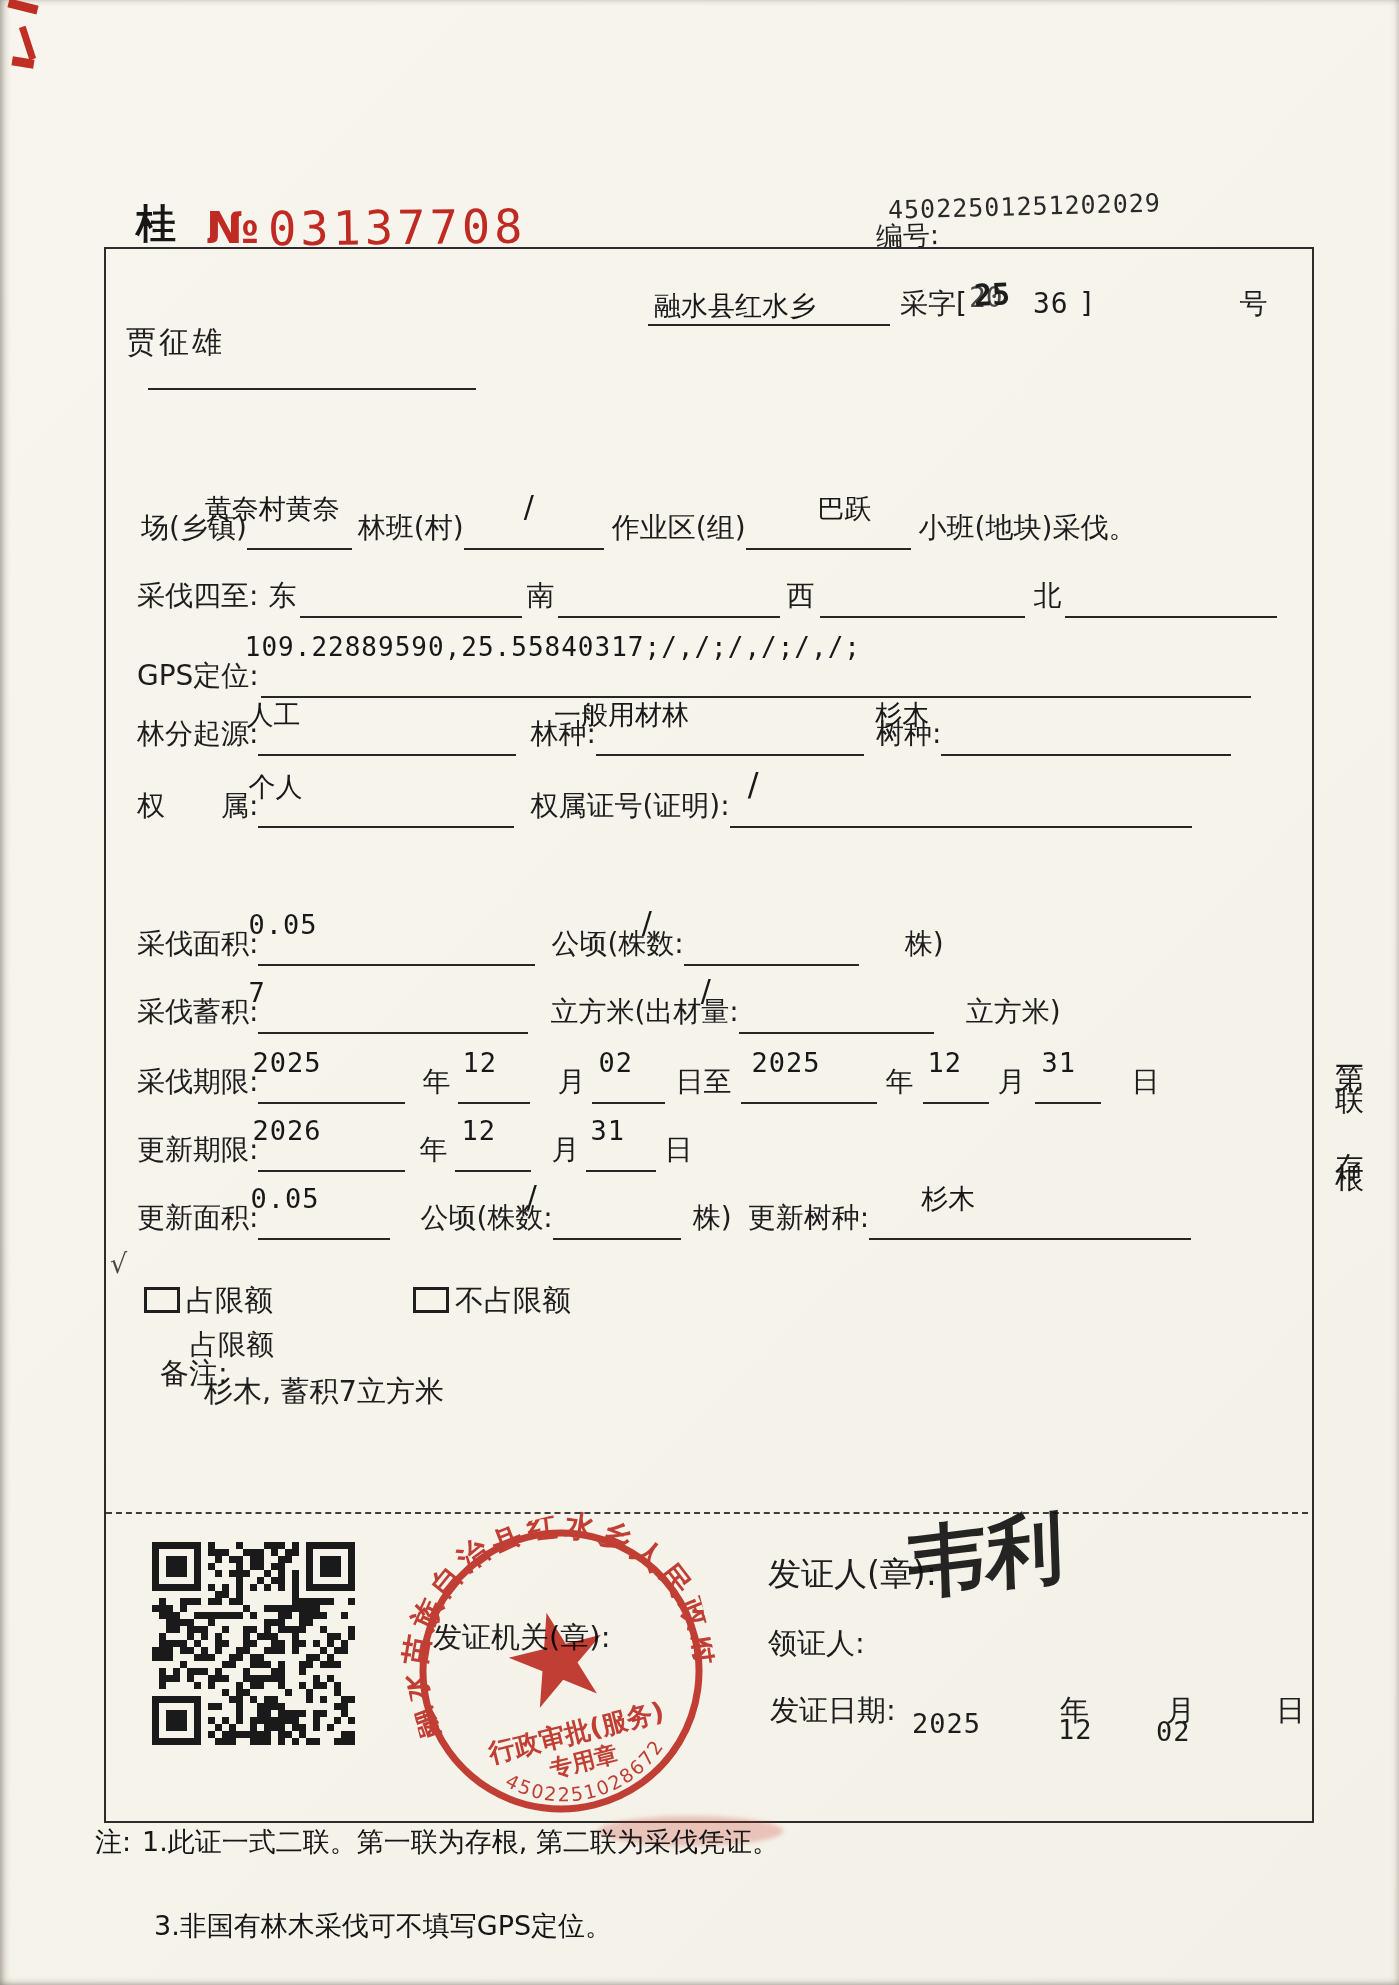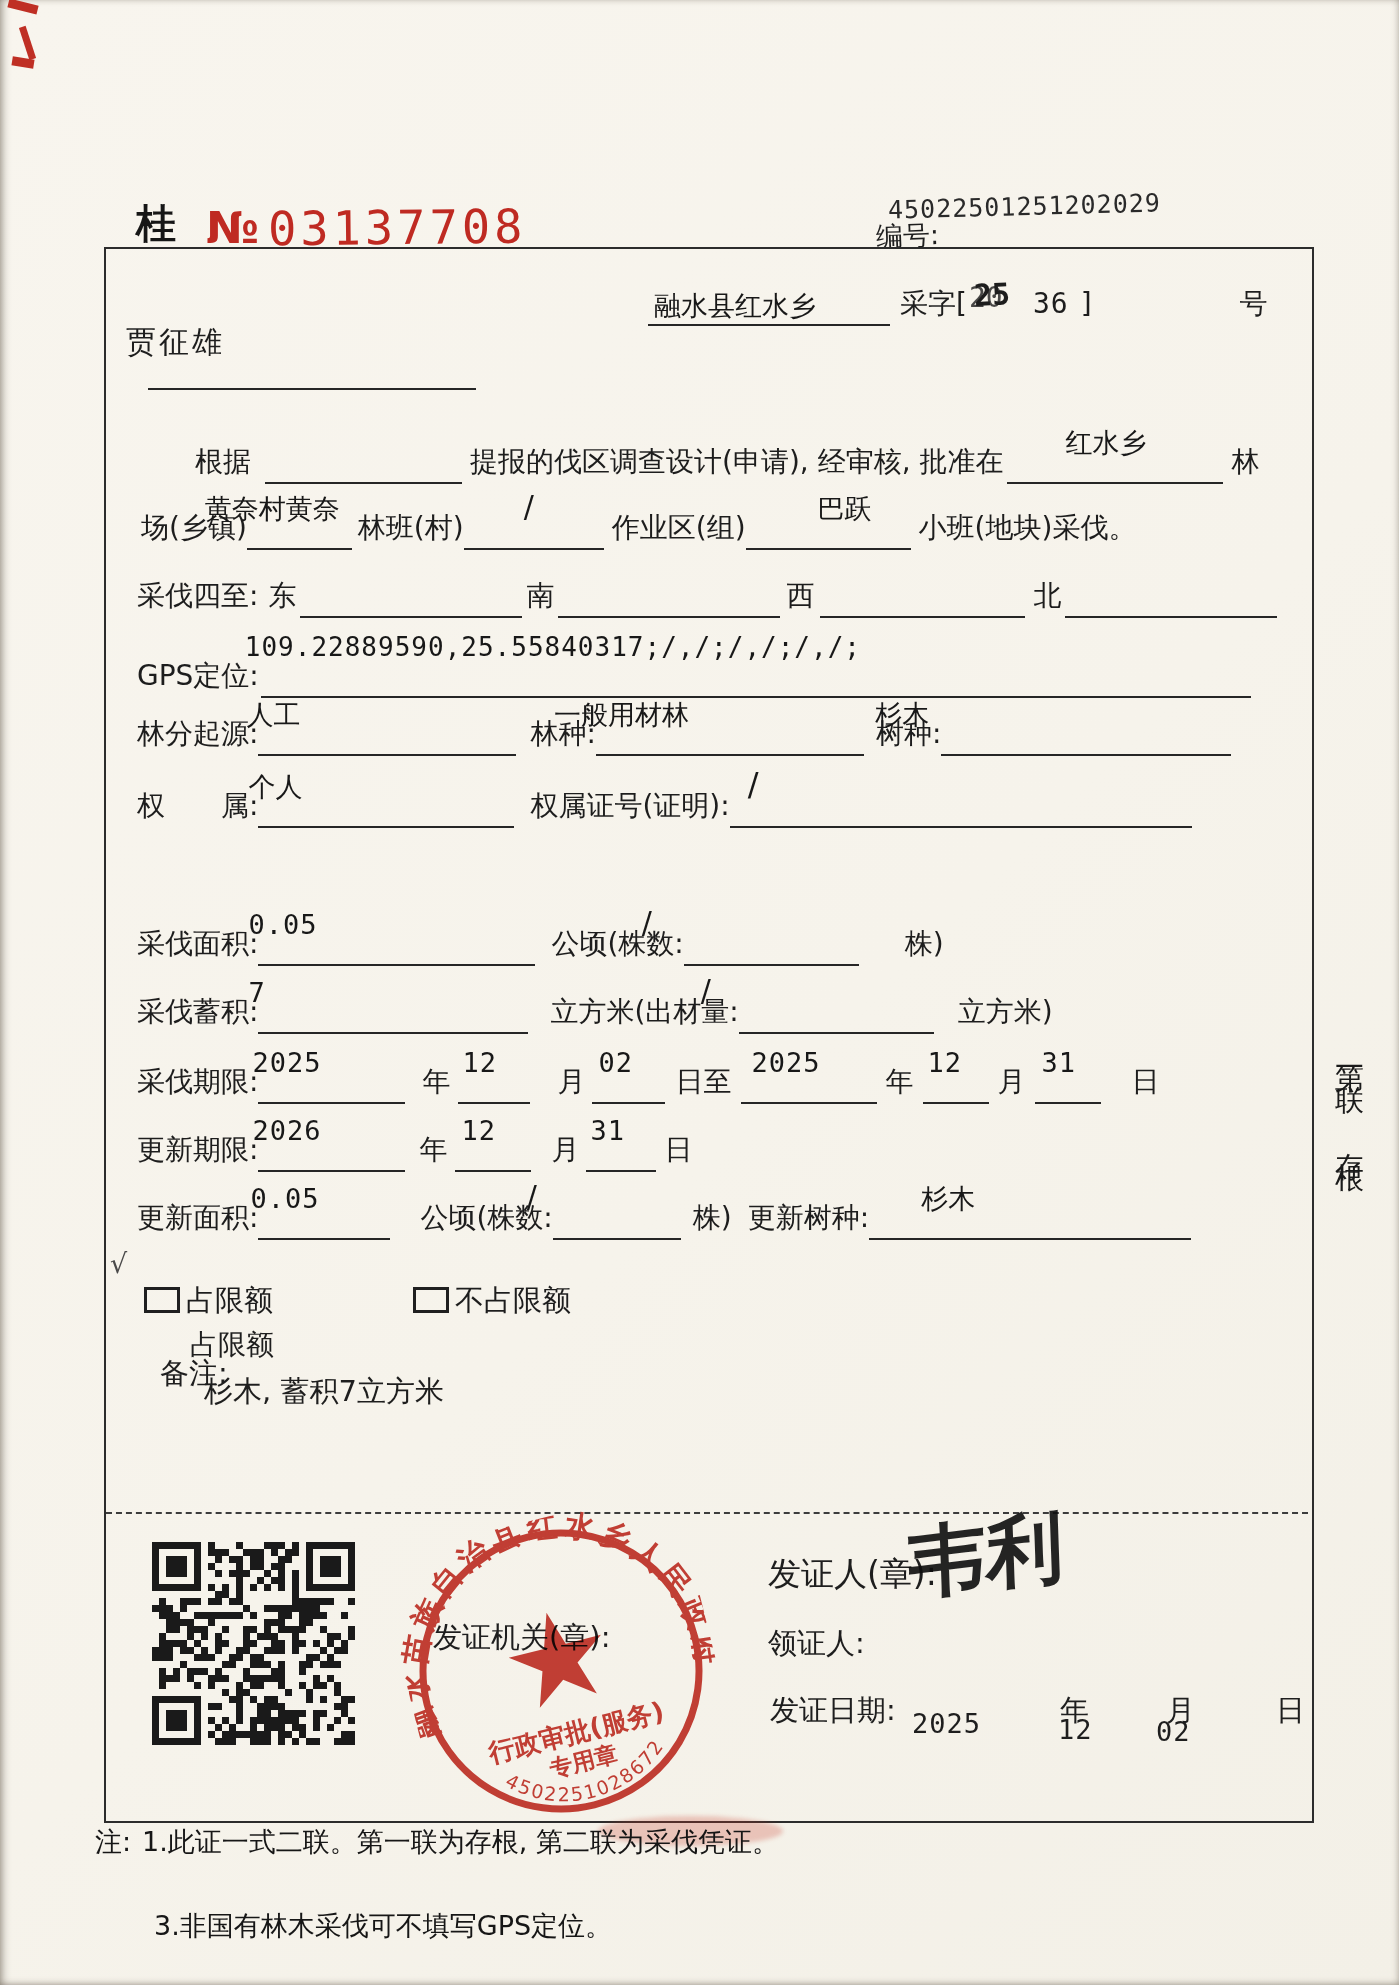--- a/index.html
+++ b/index.html
@@ -72,29 +72,20 @@
       <span class="stamp">25</span>
     </span>
     <span class="lbl num" style="margin-left:22px;">36</span>
     <span class="lbl" style="margin-left:12px;">]</span>
     <span class="lbl" style="margin-left:148px;">号</span>
   </div>
 
   <div class="abs" style="left:126px;top:322px;font-size:30px;letter-spacing:3px;">贾征雄</div>
   <div class="plainline" style="left:148px;top:388px;width:328px;"></div>
 
-  <div class="row" style="left:195px;top:440px;">
-    <span class="lbl">根据</span>
-    <span class="u" style="width:197px;margin-left:14px;"></span>
-    <span class="lbl" style="margin-left:8px;">提报的伐区调查设计(申请), 经审核, 批准在</span>
-    <span class="u" style="width:216px;margin-left:4px;">
-        <span class="v" style="left:58px;">红水乡</span>
-      </span>
-    <span class="lbl" style="margin-left:8px;">林</span>
-  </div>
 
   <div class="row" style="left:141px;top:506px;">
     <span class="lbl">场(乡镇)</span>
     <span class="u" style="width:105px;">
         <span class="v" style="left:-42px;">黄奈村黄奈</span>
       </span>
     <span class="lbl" style="margin-left:6px;">林班(村)</span>
     <span class="u" style="width:140px;">
         <span class="v" style="left:60px;font-size:30px;">/</span>
       </span>
@@ -165,21 +156,21 @@
 
   <div class="row" style="left:137px;top:990px;align-items:flex-end;">
     <span class="lbl">采伐蓄积:</span>
     <span class="u" style="width:270px;">
         <span class="v num" style="left:-10px;">7</span>
       </span>
     <span class="lbl" style="margin-left:22px;">立方米(出材量:</span>
     <span class="u" style="width:195px;">
         <span class="v" style="left:-38px;font-size:30px;">/</span>
       </span>
-    <span class="lbl" style="margin-left:24px;">立方米)</span>
+    <span class="lbl" style="margin-left:32px;">立方米)</span>
   </div>
 
   <div class="row" style="left:137px;top:1060px;">
     <span class="lbl">采伐期限:</span>
     <span class="u" style="width:147px;">
         <span class="v num" style="left:-6px;">2025</span>
       </span>
     <span class="lbl" style="margin-left:17px;">年</span>
     <span class="u" style="width:72px;margin-left:8px;">
         <span class="v num" style="left:4px;">12</span>

